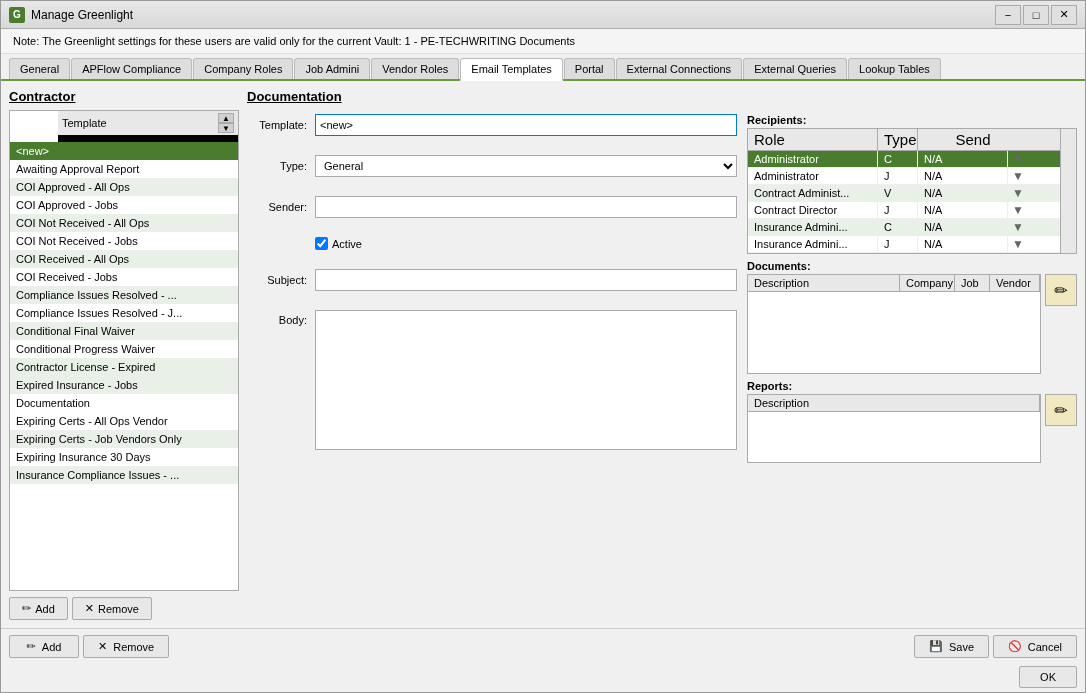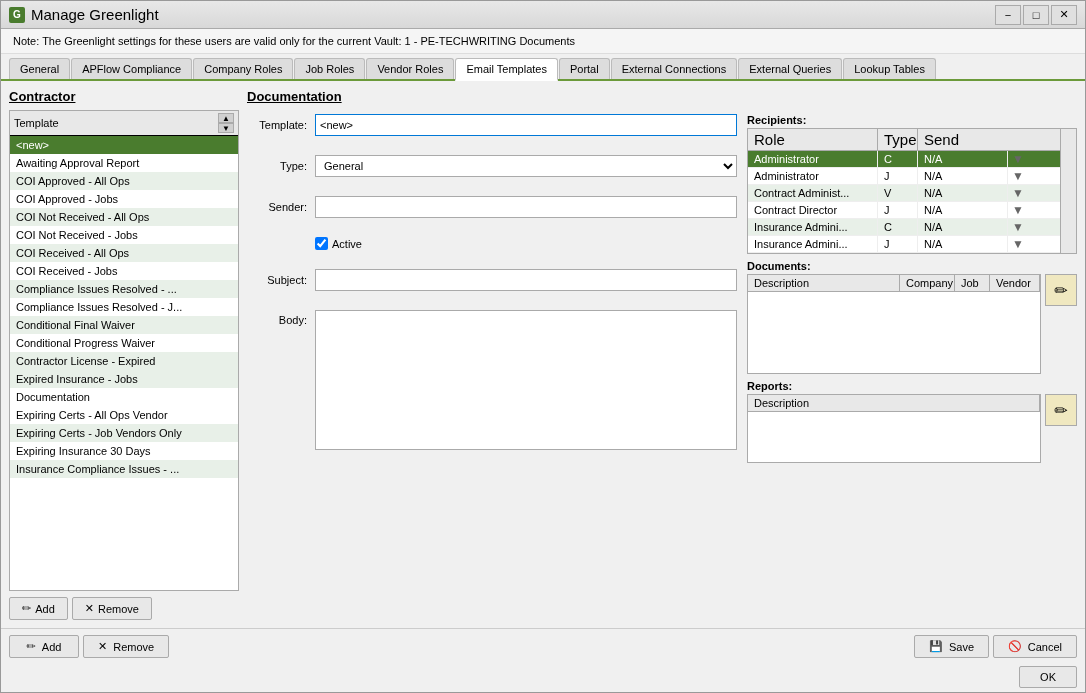--- a/index.html
+++ b/index.html
@@ -3,35 +3,35 @@
   <meta charset="utf-8">
   <style>
     * { box-sizing: border-box; margin: 0; padding: 0; }
     body { font-family: 'Segoe UI', Tahoma, sans-serif; font-size: 12px; background: #f0f0f0; color: #000; }
     
     .window { width: 1086px; height: 693px; background: #f0f0f0; border: 1px solid #999; display: flex; flex-direction: column; }
     
     .title-bar { background: linear-gradient(to bottom, #e8e8e8, #d8d8d8); border-bottom: 1px solid #aaa; padding: 3px 8px; display: flex; align-items: center; justify-content: space-between; min-height: 28px; }
     .title-bar-left { display: flex; align-items: center; gap: 6px; }
     .title-icon { width: 16px; height: 16px; background: #4a7c2e; border-radius: 2px; display: flex; align-items: center; justify-content: center; color: white; font-size: 10px; font-weight: bold; }
-    .title-text { font-size: 15px; font-weight: normal; }
+    .title-text { font-size: 12px; font-weight: normal; }
     .title-buttons { display: flex; gap: 2px; }
     .title-btn { width: 26px; height: 20px; background: #e0e0e0; border: 1px solid #aaa; cursor: pointer; display: flex; align-items: center; justify-content: center; font-size: 11px; }
     
     .note-bar { background: #f5f5f5; padding: 6px 12px; font-size: 11px; border-bottom: 1px solid #ddd; }
     
     .tabs-bar { background: #f0f0f0; padding: 4px 8px 0 8px; display: flex; gap: 1px; border-bottom: 2px solid #6b9a3a; }
     .tab { padding: 4px 10px; background: #ddd; border: 1px solid #bbb; border-bottom: none; cursor: pointer; font-size: 11px; border-radius: 3px 3px 0 0; }
     .tab.active { background: #fff; border-bottom: 2px solid #fff; margin-bottom: -2px; font-weight: normal; }
     
     
     .left-panel { width: 230px; display: flex; flex-direction: column; }
     .panel-title { font-size: 13px; font-weight: bold; text-decoration: underline; margin-bottom: 6px; }
     .template-list-container { flex: 1; border: 1px solid #aaa; background: white; overflow: hidden; display: flex; flex-direction: column; }
-    .template-list-header { display: flex; align-items: center; background: #e8e8e8; border-bottom: 1px solid #000000; padding: 2px 4px; justify-content: space-between; }
+    .template-list-header { display: flex; align-items: center; background: #e8e8e8; border-bottom: 7px solid #000000; padding: 2px 4px; justify-content: space-between; margin-left: 48px; }
     .template-list-header-label { font-size: 11px; }
     .scroll-btns { display: flex; flex-direction: column; }
     .scroll-btn { width: 16px; height: 10px; background: #d0d0d0; border: 1px solid #aaa; cursor: pointer; font-size: 8px; display: flex; align-items: center; justify-content: center; }
     .template-list { overflow-y: auto; flex: 1; }
     .template-item { padding: 3px 6px; cursor: pointer; font-size: 11px; white-space: nowrap; overflow: hidden; text-overflow: ellipsis; }
     .template-item.selected { background: #4a7c2e; color: white; }
     .template-item.alt { background: #e8f0e8; }
     
     .left-bottom-buttons { display: flex; gap: 4px; margin-top: 6px; }
     .icon-btn { display: flex; align-items: center; gap: 4px; padding: 4px 12px; background: #e8e8e8; border: 1px solid #aaa; cursor: pointer; font-size: 11px; border-radius: 2px; }
@@ -43,21 +43,21 @@
     .form-sender { flex: 1; height: 22px; border: 1px solid #aaa; }
     
     .checkbox-row { display: flex; align-items: center; gap: 4px; margin-left: 68px; }
     .checkbox-label { font-size: 11px; }
     .subject-input { flex: 1; height: 22px; padding: 2px 4px; border: 1px solid #aaa; font-size: 11px; }
     .body-textarea { flex: 1; height: 140px; padding: 4px; border: 1px solid #aaa; font-size: 11px; resize: none; }
     
     .section-label { font-size: 11px; font-weight: bold; margin-bottom: 2px; }
     .table-header { display: flex; background: #e8e8e8; border-bottom: 1px solid #aaa; }
     .th { padding: 2px 6px; font-size: 15px; border-right: 1px solid #aaa; flex-shrink: 0; }
-    .th:last-child { border-right: none; }
+    .th:last-child { border-right: none; text-align: center; }
     .th-role { width: 130px; }
     .th-type { width: 40px; }
     .th-send { width: 110px; }
     
     .table-body { overflow-y: auto; max-height: 140px; }
     .tr { display: flex; border-bottom: 1px solid #eee; }
     .tr.selected { background: #4a7c2e; color: white; }
     .tr.alt { background: #e8f0e8; }
     .tr.white { background: white; }
     .td { padding: 2px 6px; font-size: 11px; border-right: 1px solid #eee; flex-shrink: 0; overflow: hidden; text-overflow: ellipsis; white-space: nowrap; }
@@ -104,21 +104,21 @@
   </div>
 
   <div class="note-bar">
     <span>Note:  The Greenlight settings for these users are valid only for the current Vault: 1 - PE-TECHWRITING Documents</span>
   </div>
 
   <div class="tabs-bar">
     <div class="tab">General</div>
     <div class="tab">APFlow Compliance</div>
     <div class="tab">Company Roles</div>
-    <div class="tab">Job Roles</div>
+    <div class="tab">Job Admini</div>
     <div class="tab">Vendor Roles</div>
     <div class="tab active">Email Templates</div>
     <div class="tab">Portal</div>
     <div class="tab">External Connections</div>
     <div class="tab">External Queries</div>
     <div class="tab">Lookup Tables</div>
   </div>
 
   <div class="main-layout">
 

